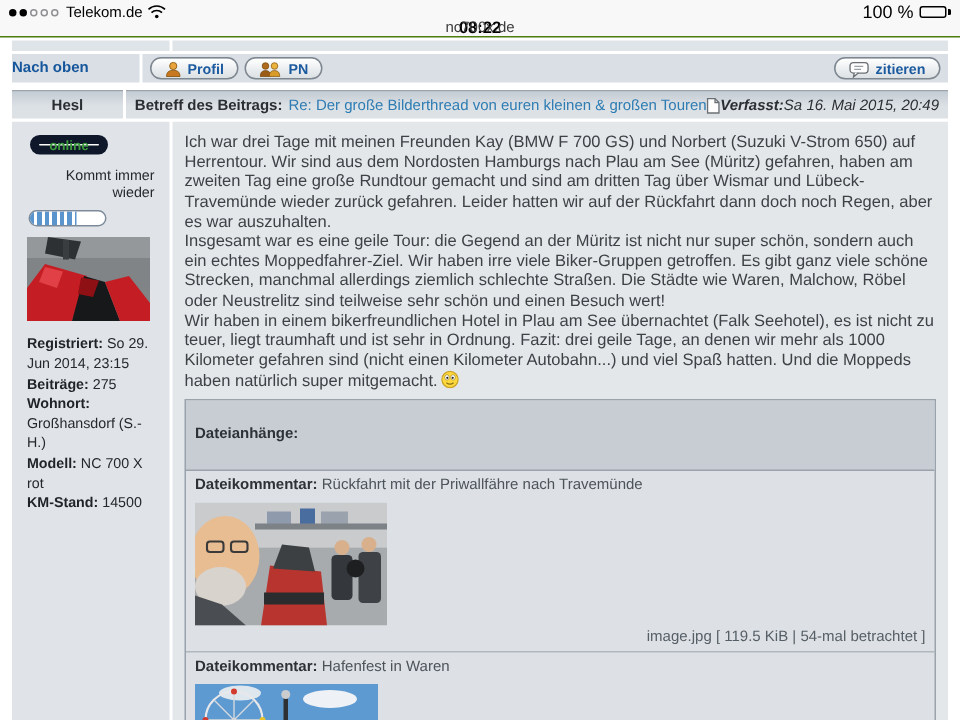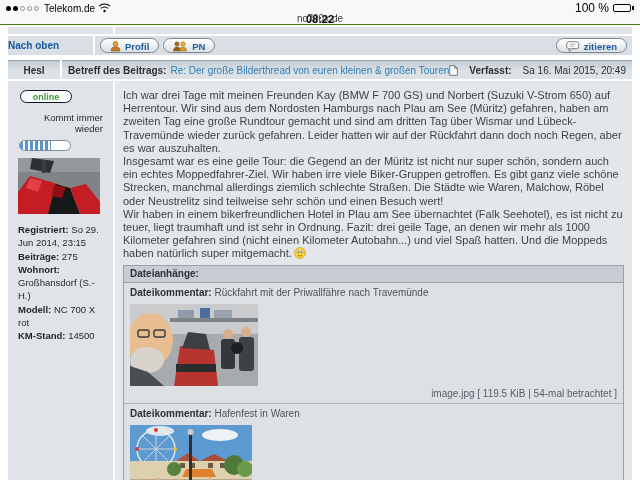--- a/index.html
+++ b/index.html
@@ -58,29 +58,29 @@
   .header-row .cell {
     display:flex; align-items:center;
     background:linear-gradient(#c3ccd4, #dce1e5 55%);
     border-top:1px solid #9aa3ab;
     font-size:10px; color:#2b2f33;
   }
   .hd-left { width:105px; justify-content:center; font-weight:bold; }
   .hd-right { flex:1; padding:0 6px; }
   .subject-label { font-weight:bold; margin-right:4px; white-space:nowrap; }
   .subject-link { color:#2f7cb3; text-decoration:none; cursor:pointer; white-space:nowrap; }
-  .posted { display:flex; gap:11px; margin-left:auto; white-space:nowrap; }
+  .posted { display:flex; gap:0; margin-left:auto; white-space:nowrap;font-style:italic; }
   .posted b { font-weight:bold; }
 
   .post-row { height:403px; overflow:hidden; }
   .sidebar {
     width:105px; background:#e0e4e8; padding:9px 10px; font-size:9.5px; color:#25292d;
   }
   .online-pill {
-    width:52px; height:13px; border:1px solid #0f172a; border-radius:7px;
+    width:52px; height:13px; border:6px solid #0f172a; border-radius:7px;
     background:#fbfdfb; color:#3d9b3d; font-size:9px; font-weight:bold;
     display:flex; align-items:center; justify-content:center; margin-left:2px;
   }
   .rank-title { margin-top:9px; font-size:9.5px;text-align:right; }
   .rank-bar {
     margin-top:6px; margin-left:1px; width:52px; height:11px;
     border:1px solid #7c8a99; border-radius:6px; background:#fff; overflow:hidden;
   }
   .rank-fill {
     width:62%; height:100%;
@@ -92,21 +92,21 @@
 
   .content {
     flex:1; background:#e4e7ea; padding:8px 8px; font-size:11px; color:#3d4246; line-height:1.2;
   }
   .para { margin:0; }
   .smiley { display:inline-block; width:12px; height:12px; vertical-align:-2px; margin-left:2px; }
 
   .attach-box { margin-top:5px; border:1px solid #9aa2ab; background:#dde1e5; }
   .attach-header {
     background:#c7cdd3; border-bottom:1px solid #9aa2ab;
-    padding:2px 6px; font-weight:bold; font-size:10px; color:#2d3237;
+    padding:17px 6px; font-weight:bold; font-size:10px; color:#2d3237;
   }
   .attach-entry { border-bottom:1px solid #b0b7bd; }
   .attach-comment { padding:4px 6px 2px; font-size:10px; color:#4c5359; }
   .attach-comment b { color:#2d3237; }
   .thumb { display:block; margin:3px 6px 1px; cursor:pointer; }
   .attach-caption { padding:1px 6px 3px; font-size:10px; color:#565e66;text-align:right; }
 </style>
 </head>
 <body>
 

